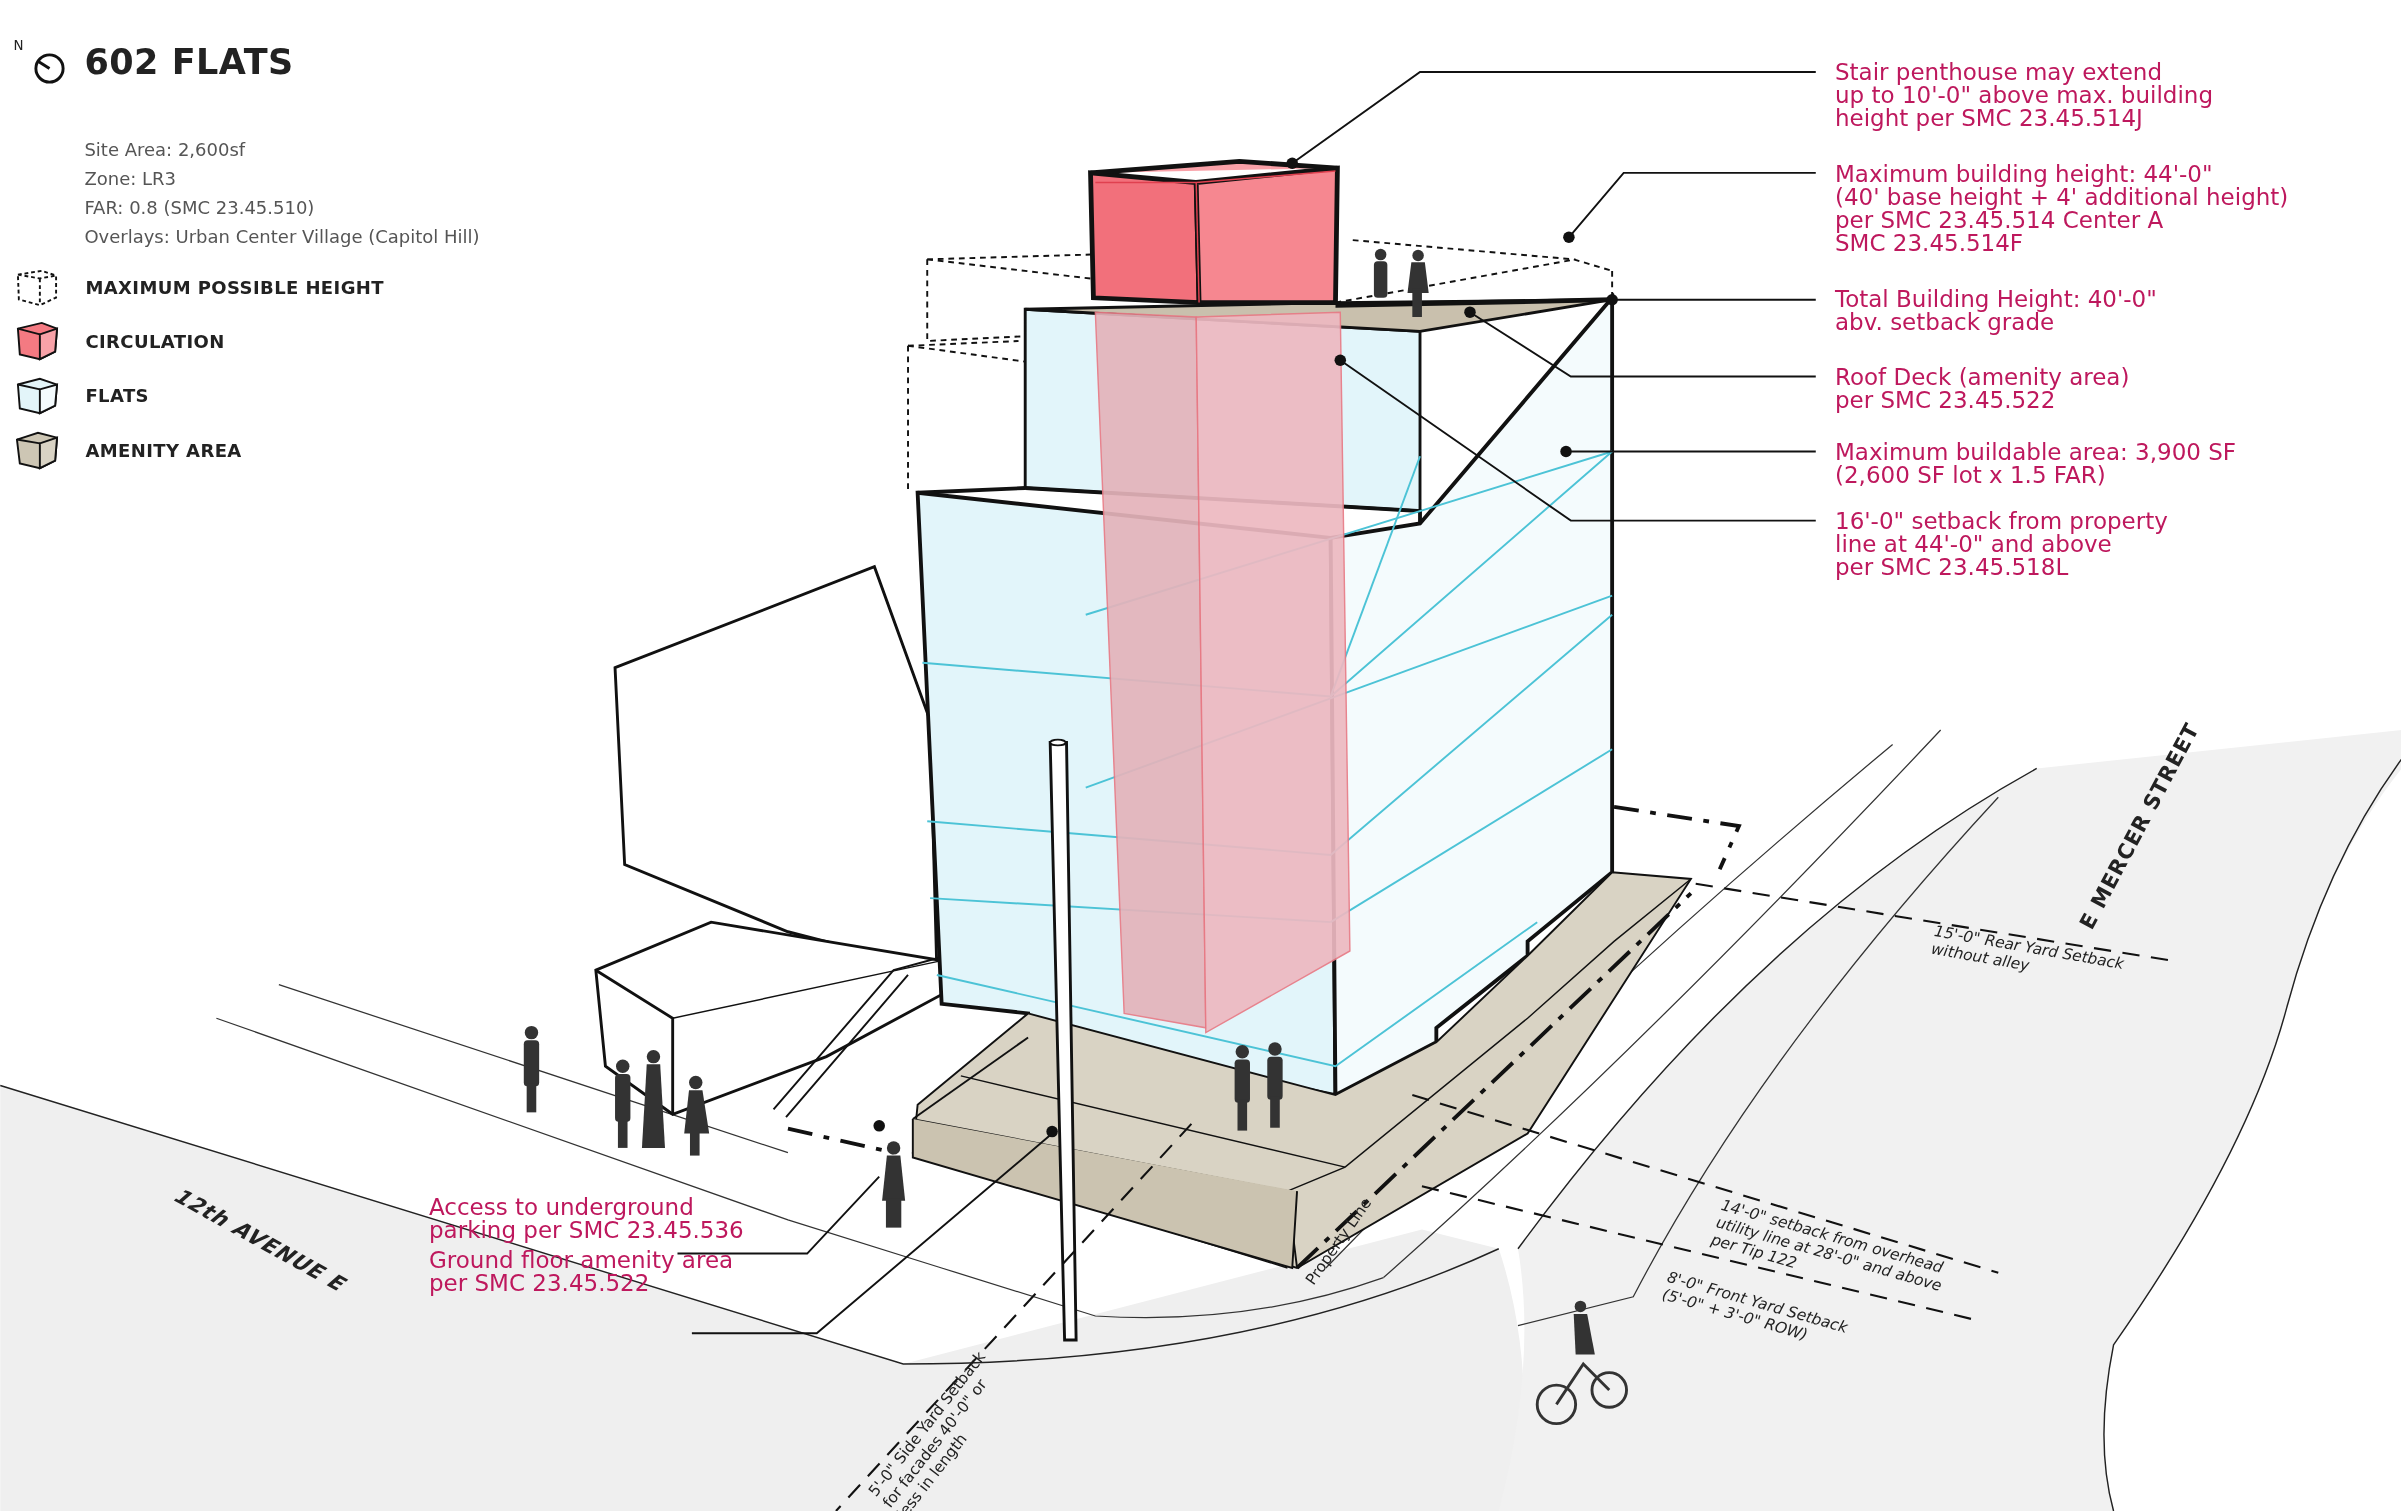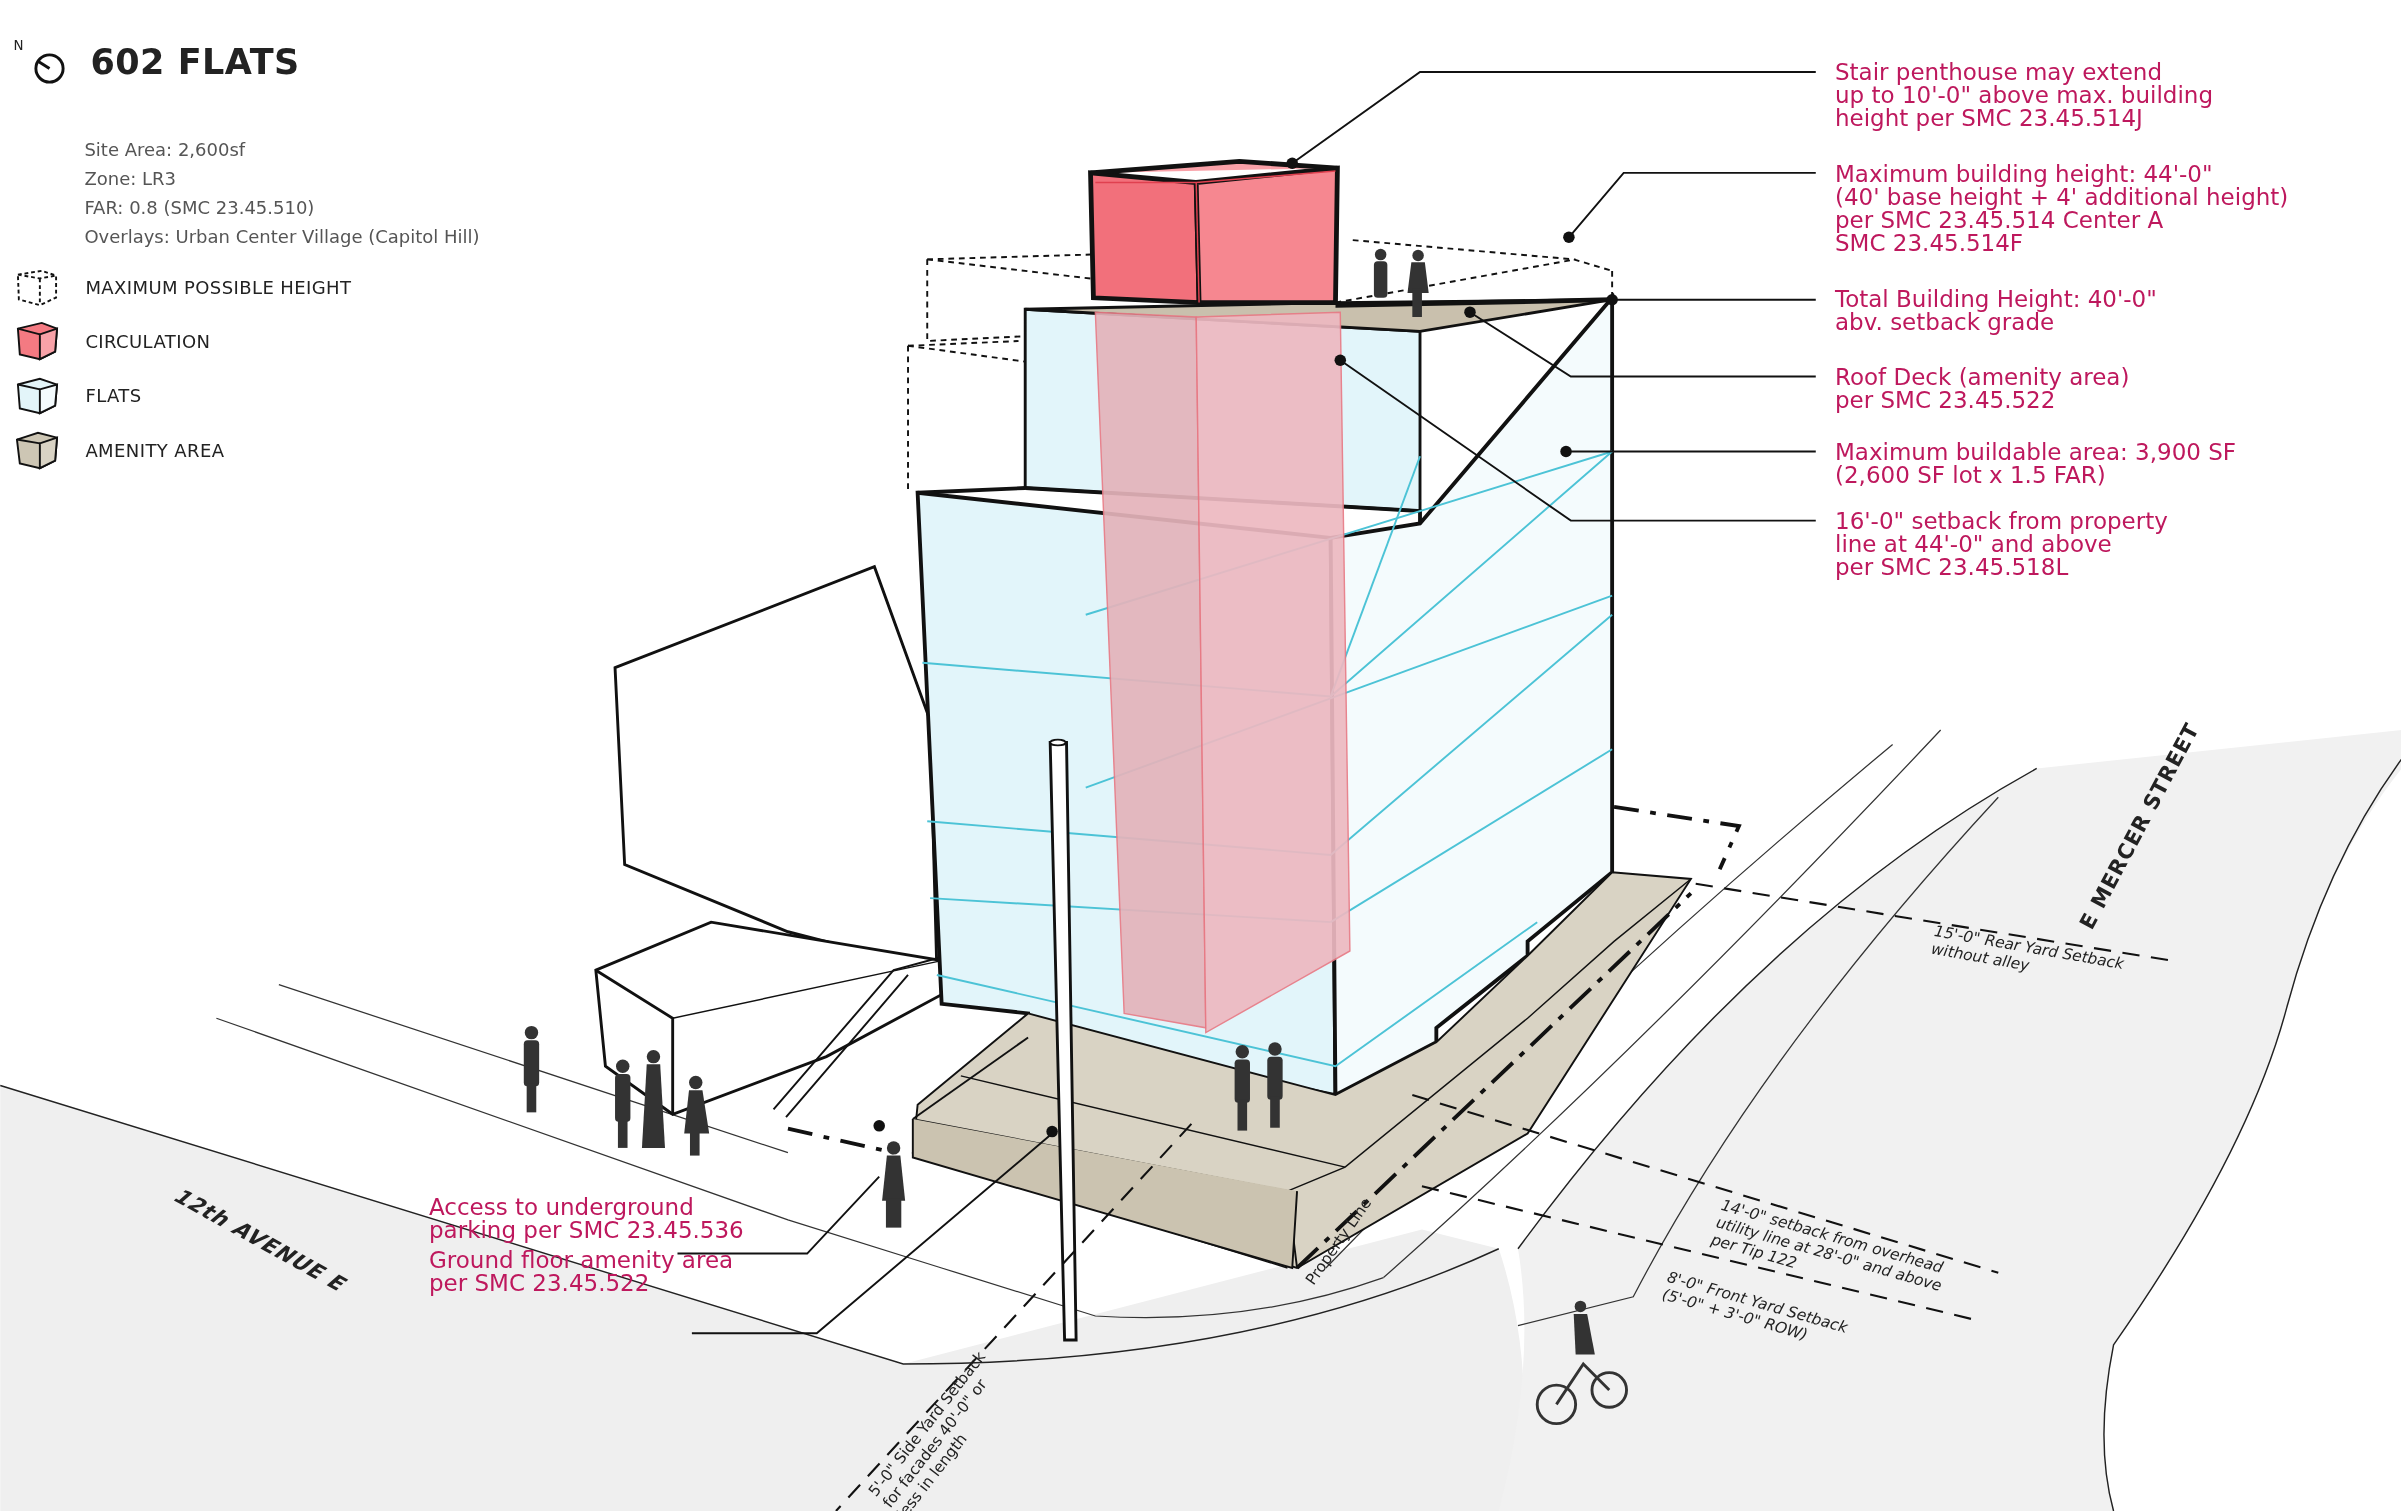--- a/index.html
+++ b/index.html
@@ -2,26 +2,26 @@
 <html><head>
 <meta charset="utf-8">
 <style>
   html, body { margin: 0; padding: 0; background: #ffffff; }
   body { width: 2402px; height: 1511px; position: relative; overflow: hidden; font-family: "DejaVu Sans", sans-serif; color: #222; }
   #drawing { position: absolute; left: 0; top: 0; width: 2402px; height: 1511px; }
   .title-block { position: absolute; left: 13.4px; top: 38px; }
   .north { position: absolute; left: 0; top: 0; width: 58px; height: 48px; }
   .north .n { position: absolute; left: 0; top: 0; font-size: 13.4px; }
   .north svg { position: absolute; left: 19px; top: 13.4px; }
-  .title { position: absolute; left: 77px; top: 3.8px; font-size: 35px; font-weight: bold; letter-spacing: 0.5px; white-space: nowrap; }
+  .title { position: absolute; left: 71px; top: 3.8px; font-size: 35px; font-weight: bold; letter-spacing: 0.5px; white-space: nowrap; }
   .site-info { position: absolute; left: 71px; top: 61px; font-size: 18px; color: #555; line-height: 29px; white-space: nowrap; margin-top: 36px; }
   .legend { position: absolute; left: 13.4px; top: 267px; }
   .legend-item { position: absolute; left: 0; height: 42px; width: 403px; }
   .legend-item svg { position: absolute; left: 0; top: 0; }
-  .legend-label { position: absolute; left: 72px; top: 9.6px; font-size: 18px; font-weight: normal; letter-spacing: 0.4px; white-space: nowrap; }
+  .legend-label { position: absolute; left: 72px; top: 9.6px; font-size: 18px; font-weight: bold; letter-spacing: 0.4px; white-space: nowrap; }
   .note { position: absolute; font-size: 23px; line-height: 23px; color: #be185d; white-space: nowrap; }
   .street { position: absolute; font-weight: bold; font-size: 21px; letter-spacing: 1px; white-space: nowrap; transform-origin: left top; }
   .setback { position: absolute; font-style: italic; font-size: 15.4px; line-height: 18px; color: #222; white-space: nowrap; transform-origin: left top; }
 </style>
 </head>
 <body>
 
 <svg id="drawing" viewBox="0 0 2500 1573" xmlns="http://www.w3.org/2000/svg">
 
   <g>

